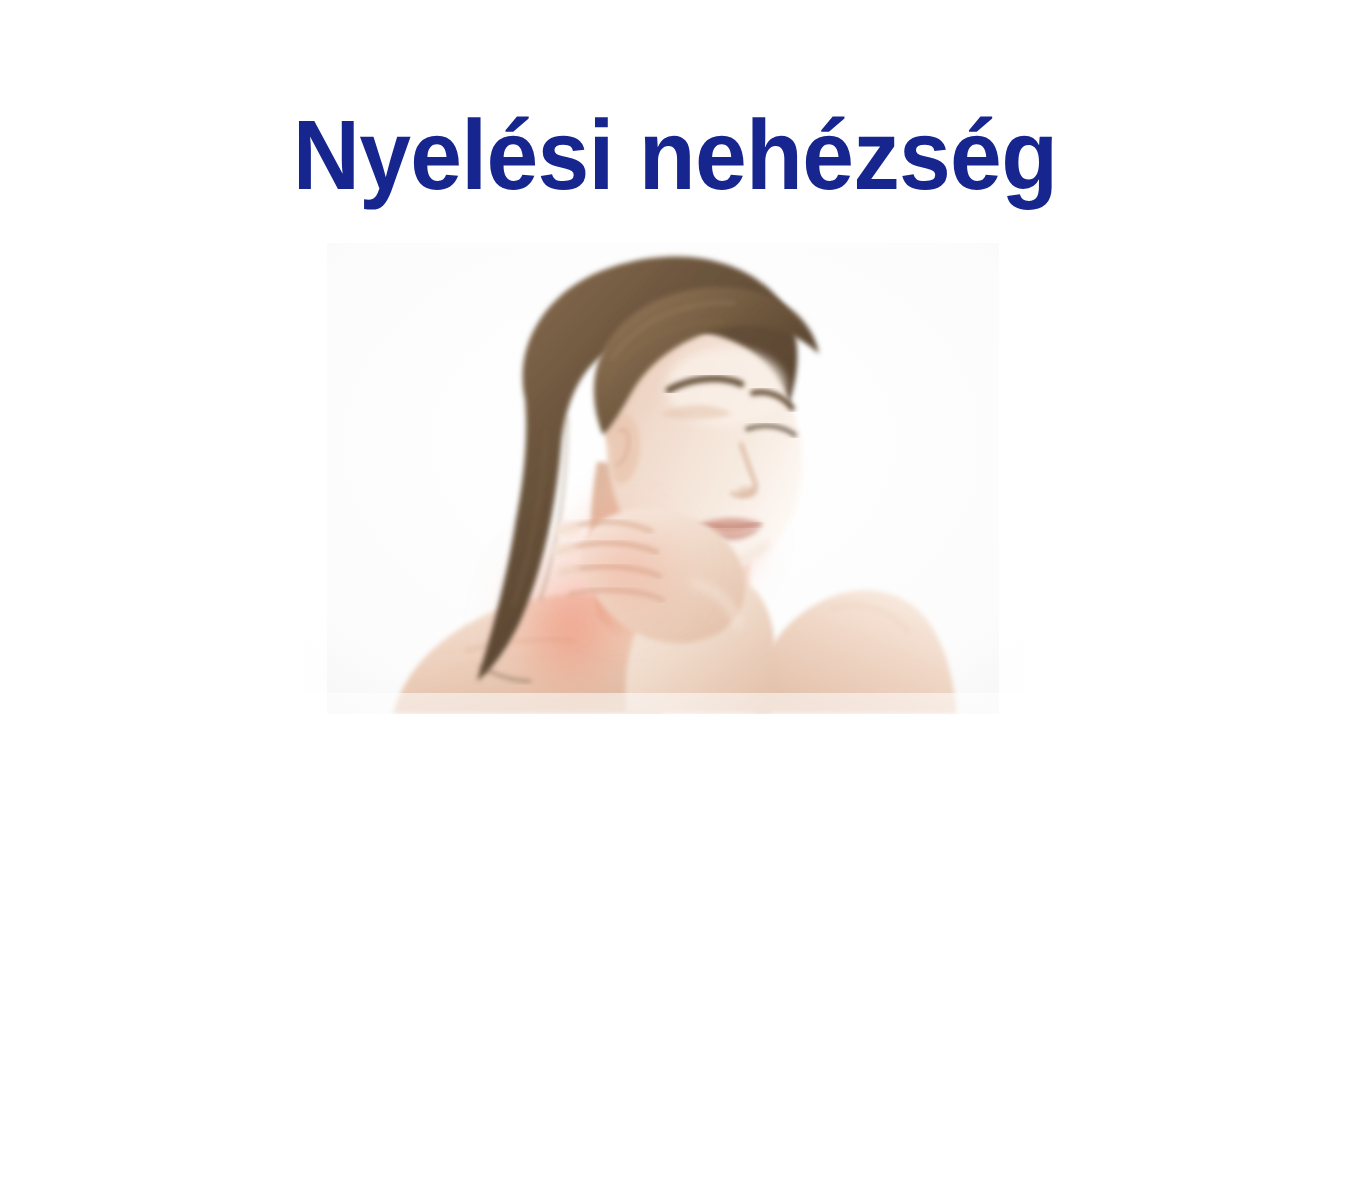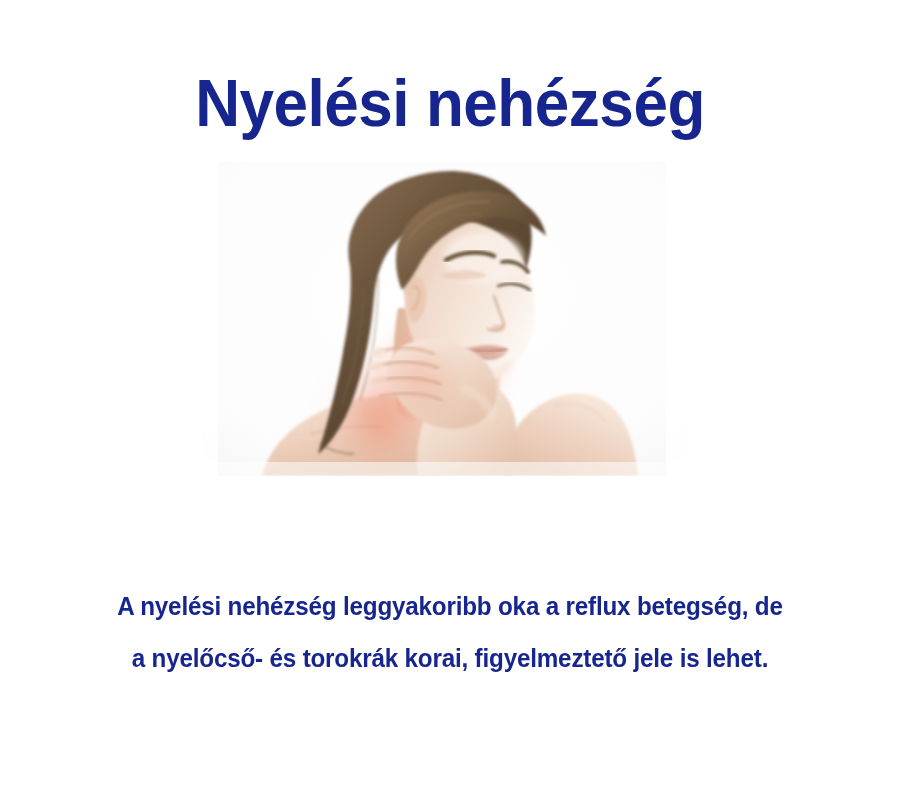--- a/index.html
+++ b/index.html
@@ -268,18 +268,14 @@
         <ellipse cx="214" cy="232" rx="54" ry="48" fill="url(#painSoft)" filter="url(#blurXl)" opacity="0.55"></ellipse>
       </g>
 
       <rect x="0" y="0" width="480" height="14" fill="#ffffff" opacity="0.9"></rect>
       <rect x="0" y="314" width="480" height="14" fill="#ffffff" opacity="0.55"></rect>
       <rect x="0" y="0" width="16" height="328" fill="#ffffff" opacity="0.85"></rect>
       <rect x="464" y="0" width="16" height="328" fill="#ffffff" opacity="0.85"></rect>
     </svg>
   </div>
 
-  <div class="caption">
-    <span class="cap-line">A nyelési nehézség leggyakoribb oka a reflux betegség, de</span>
-    <span class="cap-line">a nyelőcső- és torokrák korai, figyelmeztető jele is lehet.</span>
-  </div>
 
 </div>
 
 </body></html>

